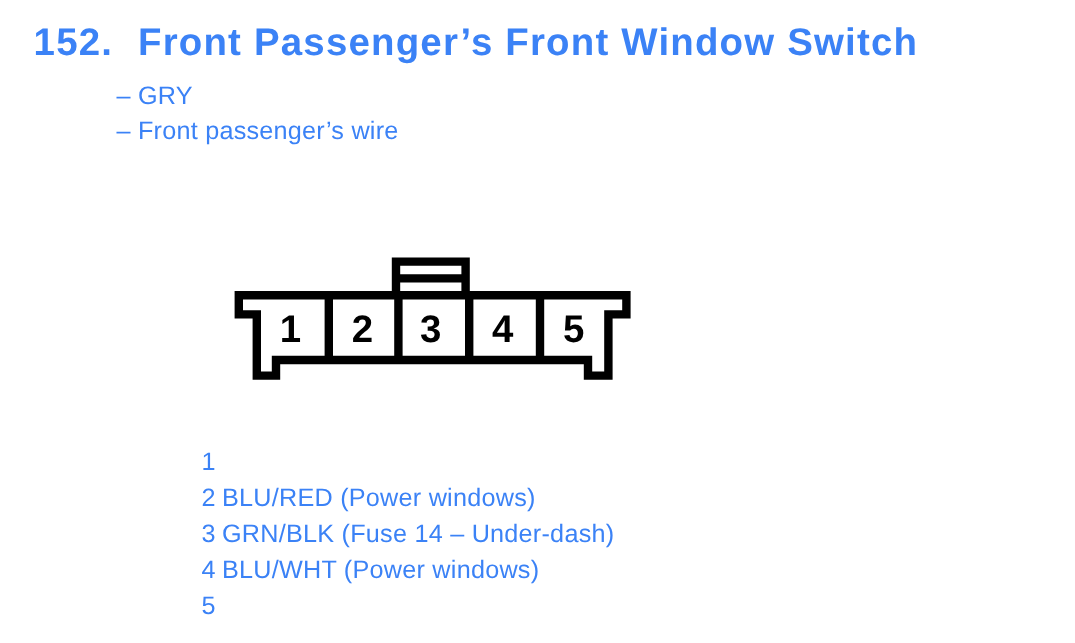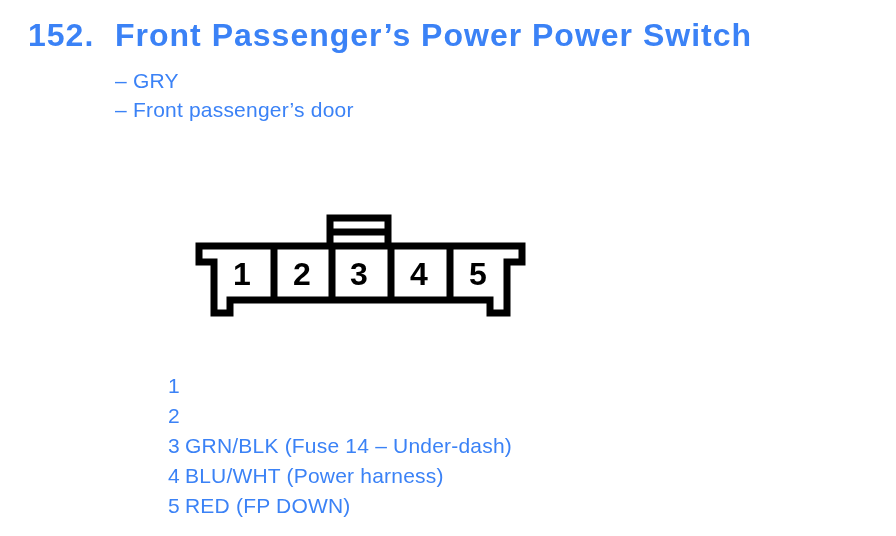--- a/index.html
+++ b/index.html
@@ -32,21 +32,21 @@
     white-space: nowrap;
   }
   .title-num {
     display: inline-block;
     width: 87px;
   }
 
   
   .details {
     position: absolute;
-    left: 115px;
+    left: 97px;
     top: 66px;
     font-size: 21px;
     line-height: 29px;
     letter-spacing: 0.2px;
     white-space: nowrap;
   }
 
   
   .connector-svg {
     position: absolute;
@@ -88,26 +88,26 @@
     box-sizing: border-box;
   }
 </style>
 </head>
 <body>
 
 <div class="page">
 
   <div class="title-row">
     <span class="title-num">152.</span>
-    <span class="title-text">Front Passenger’s Power Power Switch</span>
+    <span class="title-text">Front Passenger’s Front Window Switch</span>
   </div>
 
   <div class="details">
     <div>– GRY</div>
-    <div>– Front passenger’s door</div>
+    <div>– Front passenger’s wire</div>
   </div>
 
   <svg class="connector-svg" width="340" height="120" viewBox="190 205 340 120">
 
     <path class="stroke" d="M330,248 L330,218 L388,218 L388,248"></path>
     <line class="stroke" x1="330" y1="232" x2="388" y2="232"></line>
 
     <path class="stroke" d="M199,246 H522 V262 H507 V313 H490 V300 H230 V313 H214 V262 H199 Z"></path>
 
     <line class="stroke" x1="274" y1="246" x2="274" y2="300"></line>
@@ -121,28 +121,28 @@
     <text x="419" y="285">4</text>
     <text x="478" y="285">5</text>
   </svg>
 
   <div class="pin-list">
     <div class="pin-row">
       <span class="pin-num">1</span>
     </div>
     <div class="pin-row">
       <span class="pin-num">2</span>
+      <span class="pin-label">BLU/RED (Power windows)</span>
     </div>
     <div class="pin-row">
       <span class="pin-num">3</span>
       <span class="pin-label">GRN/BLK (Fuse 14 – Under-dash)</span>
     </div>
     <div class="pin-row">
       <span class="pin-num">4</span>
-      <span class="pin-label">BLU/WHT (Power harness)</span>
+      <span class="pin-label">BLU/WHT (Power windows)</span>
     </div>
     <div class="pin-row">
       <span class="pin-num">5</span>
-      <span class="pin-label">RED (FP DOWN)</span>
     </div>
   </div>
 
 </div>
 
 </body></html>

